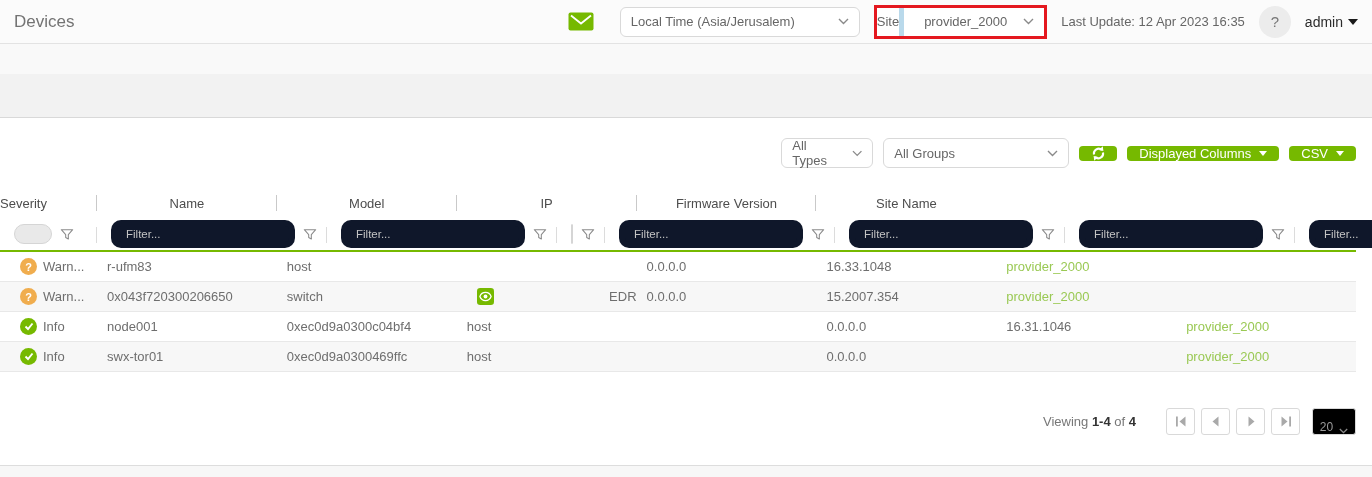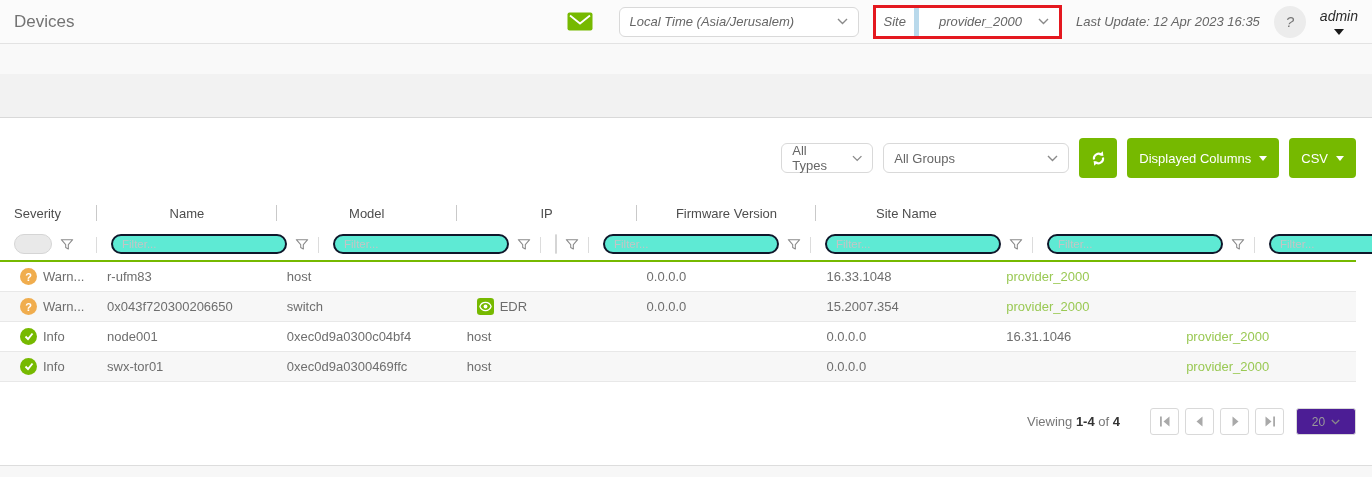--- a/index.html
+++ b/index.html
@@ -8,127 +8,127 @@
     font-family:"Liberation Sans", sans-serif;
     background:#ffffff; color:#6e6e6e;
     display:flex; flex-direction:column;
   }
   
   .top-header {
     height:44px; background:#fbfbfb; border-bottom:1px solid #e3e3e3;
     display:flex; align-items:center; padding:0 14px; flex:0 0 auto;
   }
   .page-title { font-size:17px; color:#737373; }
-  .header-right { margin-left:auto; display:flex; align-items:center; gap:14px;font-style:italic; }
+  .header-right { margin-left:auto; display:flex; align-items:center; gap:14px; }
   .mail-icon { margin-right:12px; cursor:pointer; display:flex; }
   .select-box {
     height:30px; background:#fff; border:1px solid #d9d9d9; border-radius:6px;
     display:flex; align-items:center; font-size:13px; color:#666;
     padding:0 10px; gap:10px; cursor:pointer;
   }
   .tz-select { width:240px; justify-content:space-between; }
   .site-highlight {
     border:3px solid #e4181f; background:#fff; height:34px;
     display:flex; align-items:stretch; cursor:pointer;
   }
-  .site-label { display:flex; align-items:center; padding:0 8px; font-size:13px; color:#666; }
+  .site-label { display:flex; align-items:center; padding:0 0; font-size:13px; color:#666; }
   .site-divider { width:5px; background:#b9d9eb; }
   .site-value { display:flex; align-items:center; padding:0 10px 0 20px; font-size:13px; color:#666; gap:16px; }
   .last-update { font-size:13px; color:#666; }
   .help-circle {
     width:32px; height:32px; border-radius:50%; background:#ececec;
     display:flex; align-items:center; justify-content:center;
     font-size:15px; color:#777; cursor:pointer;
   }
-  .user-menu { display:flex; align-items:center; gap:5px; font-size:14px; color:#2b2b2b; cursor:pointer;flex-direction:column; }
+  .user-menu { display:flex; align-items:center; gap:5px; font-size:14px; color:#2b2b2b; cursor:pointer; }
   .caret-solid {
     width:0; height:0; border-left:5px solid transparent; border-right:5px solid transparent;
     border-top:6px solid #1a1a1a; display:inline-block;
   }
   
   .band-a { height:30px; background:#f9f9f9; flex:0 0 auto; }
   .band-b { height:44px; background:#f2f2f2; border-bottom:1px solid #d9d9d9; flex:0 0 auto; }
   
   .content { flex:1 1 auto; background:#fff; position:relative; }
   .toolbar {
     margin:20px 16px 0 0; display:flex; justify-content:flex-end; align-items:center; gap:10px;
   }
   .type-select { width:92px; justify-content:space-between; }
   .group-select { width:186px; justify-content:space-between; }
   .green-btn {
-    background:#76b900; color:#fff; border:none; border-radius:4px; height:40px;
+    background:#76b900; color:#fff; border:none; border-radius:4px; height:15px;
     font-size:13px; font-family:inherit; display:flex; align-items:center; gap:8px;
     padding:0 12px; cursor:pointer;
   }
   .icon-btn { width:38px; justify-content:center; padding:0; }
   .caret-white {
     width:0; height:0; border-left:4px solid transparent; border-right:4px solid transparent;
     border-top:5px solid #fff; display:inline-block;
   }
   
   .table { margin:20px 16px 0 0; }
   .tr-head, .tr-filter, .tr {
     display:grid; grid-template-columns:97px repeat(7, 1fr); align-items:center;
   }
   .tr-head { height:30px; }
   .th {
     font-size:13px; color:#4d4d4d; text-align:center; position:relative; height:100%;
     display:flex; align-items:center; justify-content:center;
   }
-  .th.sev-col { justify-content:flex-start; padding-left:14px; }
+  .th.sev-col { justify-content:flex-start; padding-left:0; }
   .th:not(:last-child)::after {
     content:''; position:absolute; right:0; top:7px; height:16px; width:1px; background:#c9c9c9;
   }
   .tr-filter { height:34px; border-bottom:2px solid #76b900; }
   .fcell {
     height:100%; display:flex; align-items:center; position:relative;
     padding:0 10px 0 14px; gap:8px;
   }
   .fcell:not(:last-child)::after {
     content:''; position:absolute; right:0; top:9px; height:16px; width:1px; background:#dcdcdc;
   }
   .filter-input {
-    flex:1 1 auto; height:20px; border:2px solid #0f172a; border-radius:10px;
+    flex:1 1 auto; height:28px; border:6px solid #0f172a; border-radius:10px;
     font-family:inherit; font-size:11.5px; color:#777; padding:0 9px; min-width:0;
-    background:#5eead4; outline:none;
+    background:#0f172a; outline:none;
   }
   .filter-input::placeholder { color:#c4c4c4; }
   .filter-disabled {
     height:20px; border:1px solid #d5d5d5; border-radius:10px; background:#e9e9e9;
   }
   .filter-disabled.small { width:38px; }
   .filter-disabled.wide { flex:1 1 auto; }
   .funnel { flex:0 0 auto; display:flex; cursor:pointer; }
   .tr { height:30px; border-bottom:1px solid #e8e8e8; font-size:13px; color:#6e6e6e; cursor:pointer; }
   .tr.alt { background:#f7f7f7; }
   .td { padding-left:10px; white-space:nowrap; overflow:hidden; text-overflow:ellipsis; }
   .td-sev { padding-left:20px; display:flex; align-items:center; gap:6px; }
   .sev-badge {
     width:17px; height:17px; border-radius:50%; flex:0 0 auto;
     display:flex; align-items:center; justify-content:center;
   }
   .sev-badge.warn { background:#f0ad4e; color:#fff; font-size:11px; font-weight:bold; }
   .sev-badge.info { background:#76b900; }
-  .td-model { display:flex; align-items:center; gap:6px; padding-left:20px; }
+  .td-model { display:flex; align-items:center; gap:6px; padding-left:20px;justify-content:space-between; }
   .td-site { color:#9ac954; }
   
   .pagination {
     position:absolute; right:16px; top:290px;
     display:flex; align-items:center; gap:6px; font-size:13px; color:#777;
   }
   .viewing { margin-right:24px; }
   .viewing b { color:#333; }
   .pg-btn {
     width:29px; height:27px; background:#fff; border:1px solid #d9d9d9; border-radius:3px;
     display:flex; align-items:center; justify-content:center; cursor:pointer;
   }
   .pg-size {
-    width:60px; height:27px; margin-left:6px; border:1px solid #d9d9d9; border-radius:3px;
-    display:flex; align-items:center; justify-content:center; gap:6px;
-    font-size:12px; color:#9a9a9a; background:#4c1d95; cursor:pointer;
+    width:44px; height:27px; margin-left:6px; border:1px solid #d9d9d9; border-radius:3px;
+    display:flex; align-items:flex-end; justify-content:center; gap:6px;
+    font-size:12px; color:#9a9a9a; background:#000000; cursor:pointer;
   }
   
   .footer { height:12px; background:#f7f7f7; border-top:1px solid #ddd; flex:0 0 auto; }
 </style>
 </head>
 <body>
 
 <div class="top-header">
   <div class="page-title">Devices</div>
   <div class="header-right">

